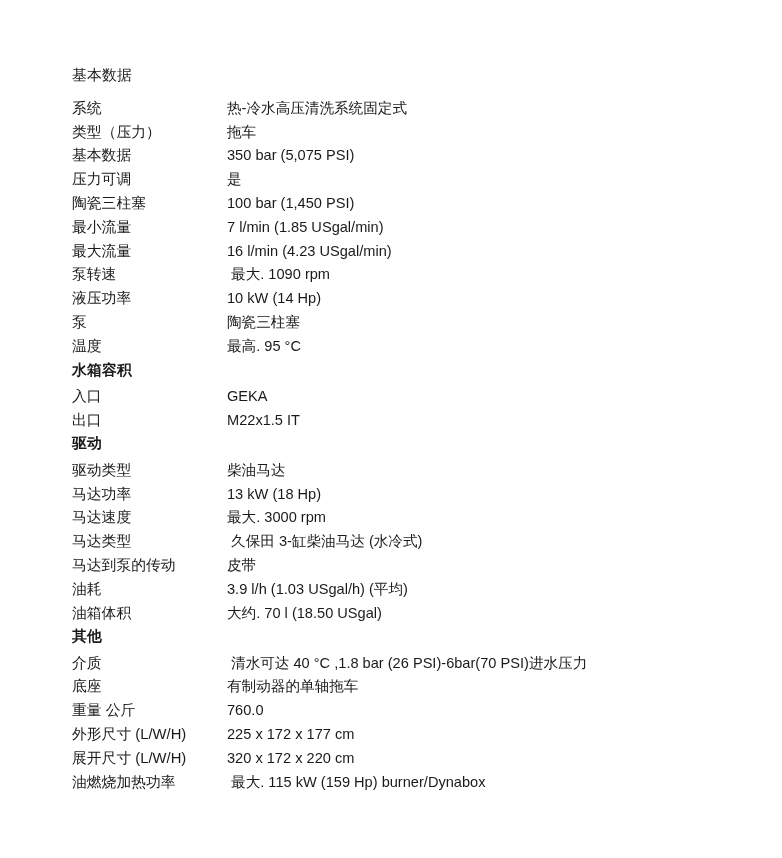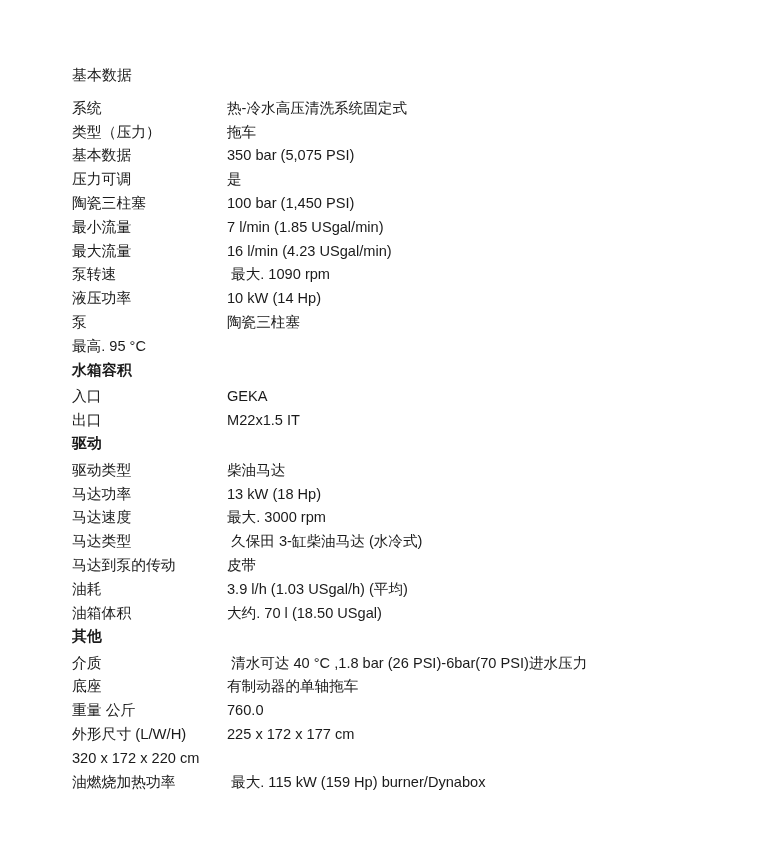--- a/index.html
+++ b/index.html
@@ -106,20 +106,21 @@
     <div class="value">10 kW (14 Hp)</div>
   </div>
 
   <div class="row">
     <div class="label">泵</div>
     <div class="value">陶瓷三柱塞</div>
   </div>
 
 
   <div class="row">
+    <div class="label">温度</div>
     <div class="value">最高. 95 °C</div>
   </div>
 </div>
   </div>
 
   <div class="section">
     <div class="section-title bold">水箱容积</div>
     <div class="section-rows">
   <div class="row">
     <div class="label">入口</div>
@@ -190,20 +191,21 @@
     <div class="label">重量 公斤</div>
     <div class="value">760.0</div>
   </div>
 
   <div class="row">
     <div class="label">外形尺寸 (L/W/H)</div>
     <div class="value">225 x 172 x 177 cm</div>
   </div>
 
   <div class="row">
+    <div class="label">展开尺寸 (L/W/H)</div>
     <div class="value">320 x 172 x 220 cm</div>
   </div>
 
   <div class="row">
     <div class="label">油燃烧加热功率</div>
     <div class="value"> 最大. 115 kW (159 Hp) burner/Dynabox</div>
   </div>
 </div>
   </div>
 </div>

